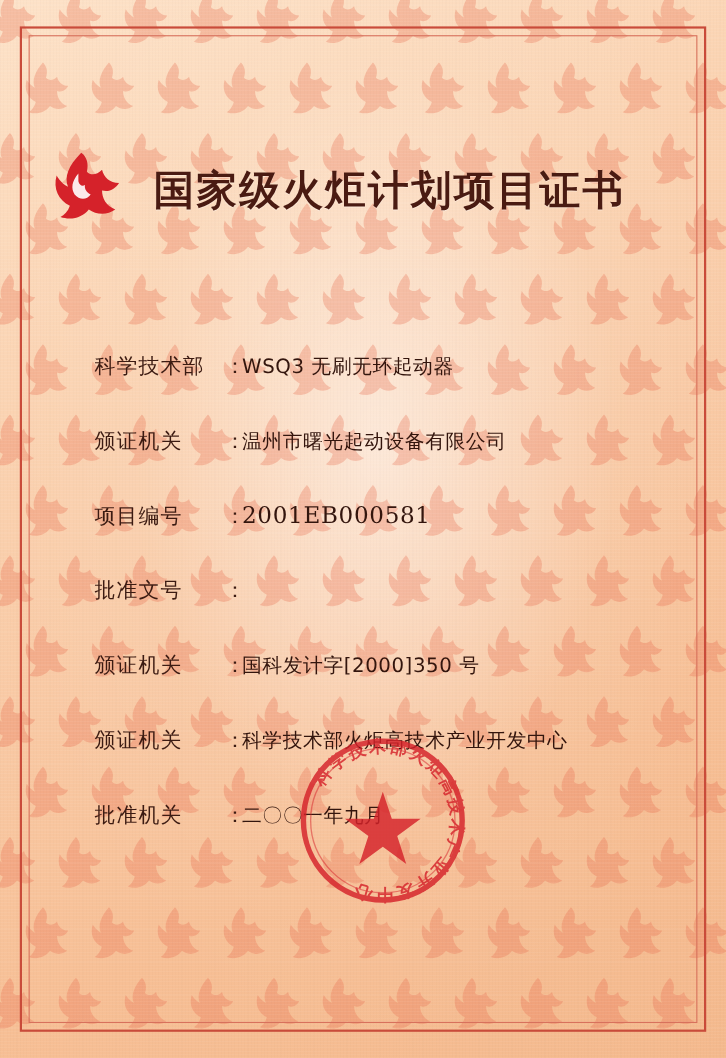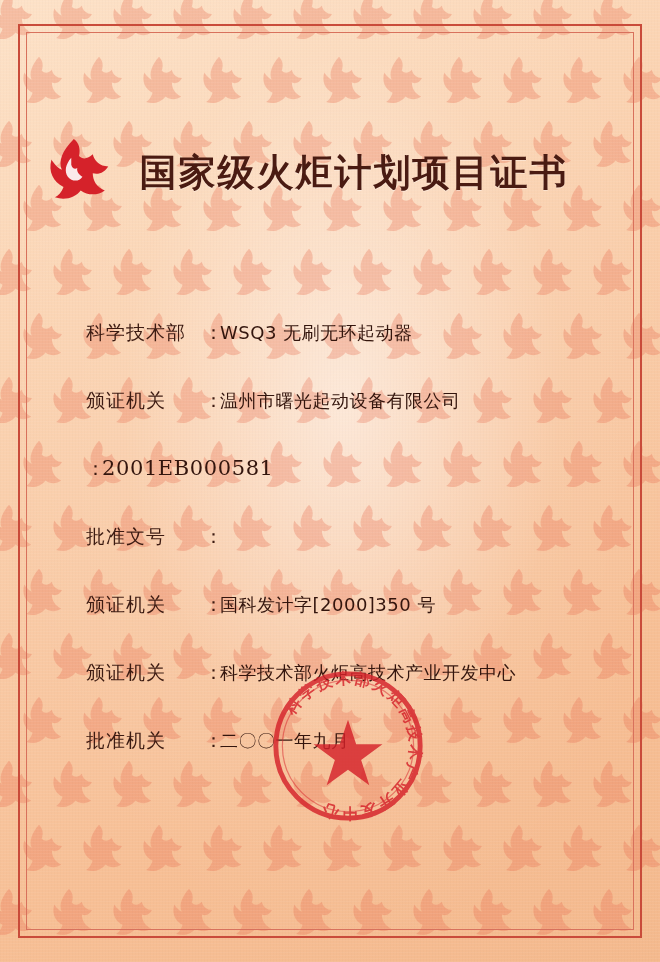--- a/index.html
+++ b/index.html
@@ -1006,20 +1006,21 @@
       <span class="field-value">WSQ3 无刷无环起动器</span>
     </div>
 
     <div class="field-row">
       <span class="field-label">颁证机关</span>
       <span class="field-colon">：</span>
       <span class="field-value">温州市曙光起动设备有限公司</span>
     </div>
 
     <div class="field-row">
+      <span class="field-label">项目编号</span>
       <span class="field-colon">：</span>
       <span class="field-value value-serif">2001EB000581</span>
     </div>
 
     <div class="field-row">
       <span class="field-label">批准文号</span>
       <span class="field-colon">：</span>
     </div>
 
     <div class="field-row">

